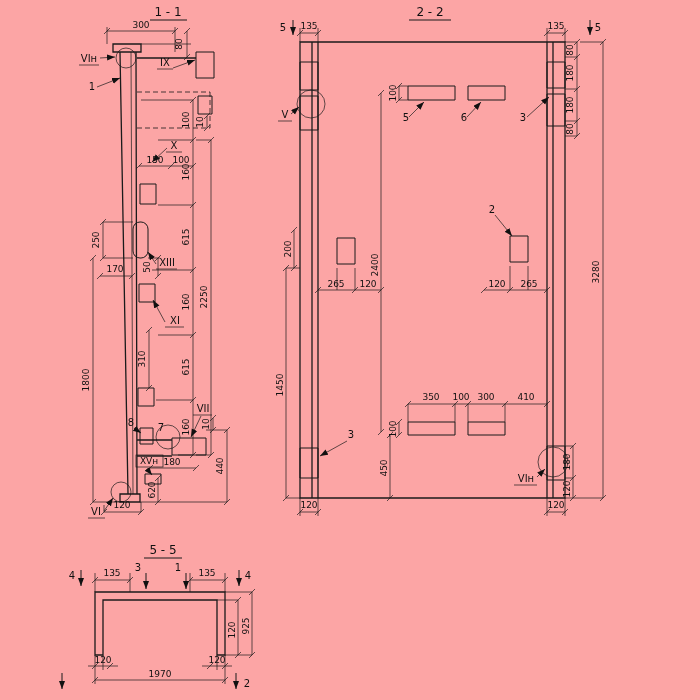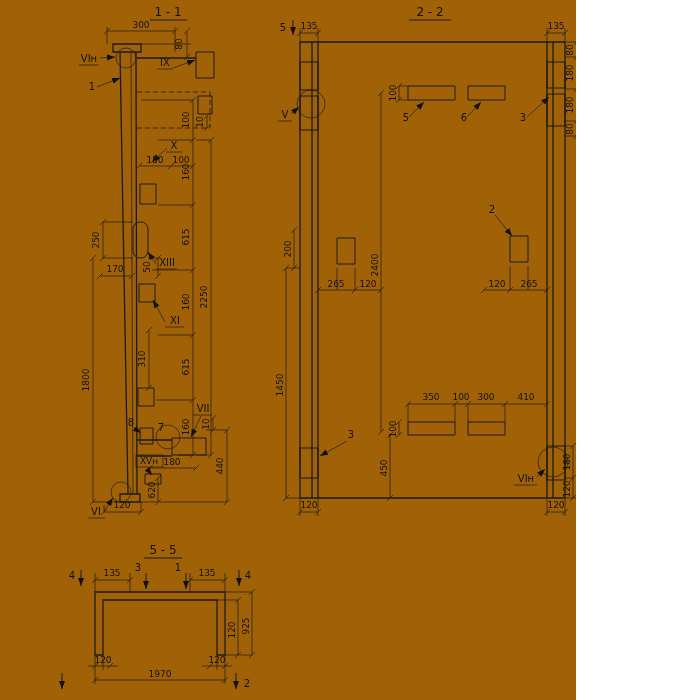--- a/index.html
+++ b/index.html
@@ -1,16 +1,16 @@
 <!DOCTYPE html>
 <html><head>
 <meta charset="utf-8">
 <style>
   html,body{margin:0;padding:0;background:#ffffff}
-  .canvas{width:576px;height:700px;background:#a16207;position:relative;overflow:hidden}
+  .canvas{width:700px;height:700px;background:#fca5a5;position:relative;overflow:hidden}
   svg{display:block}
   .ol{fill:none;stroke:#1b1b1b;stroke-width:1.3}
   .md{fill:none;stroke:#1b1b1b;stroke-width:1}
   .thin{fill:none;stroke:#1b1b1b;stroke-width:0.7}
   .hid{fill:none;stroke:#1b1b1b;stroke-width:0.8;stroke-dasharray:5 3}
   .txt{font:9px "DejaVu Sans",sans-serif;fill:#111;text-anchor:middle}
   .lbl{font:10px "DejaVu Sans",sans-serif;fill:#111;text-anchor:middle}
   .ttl{font:12px "DejaVu Sans",sans-serif;fill:#111;text-anchor:middle}
 </style>
 </head>

